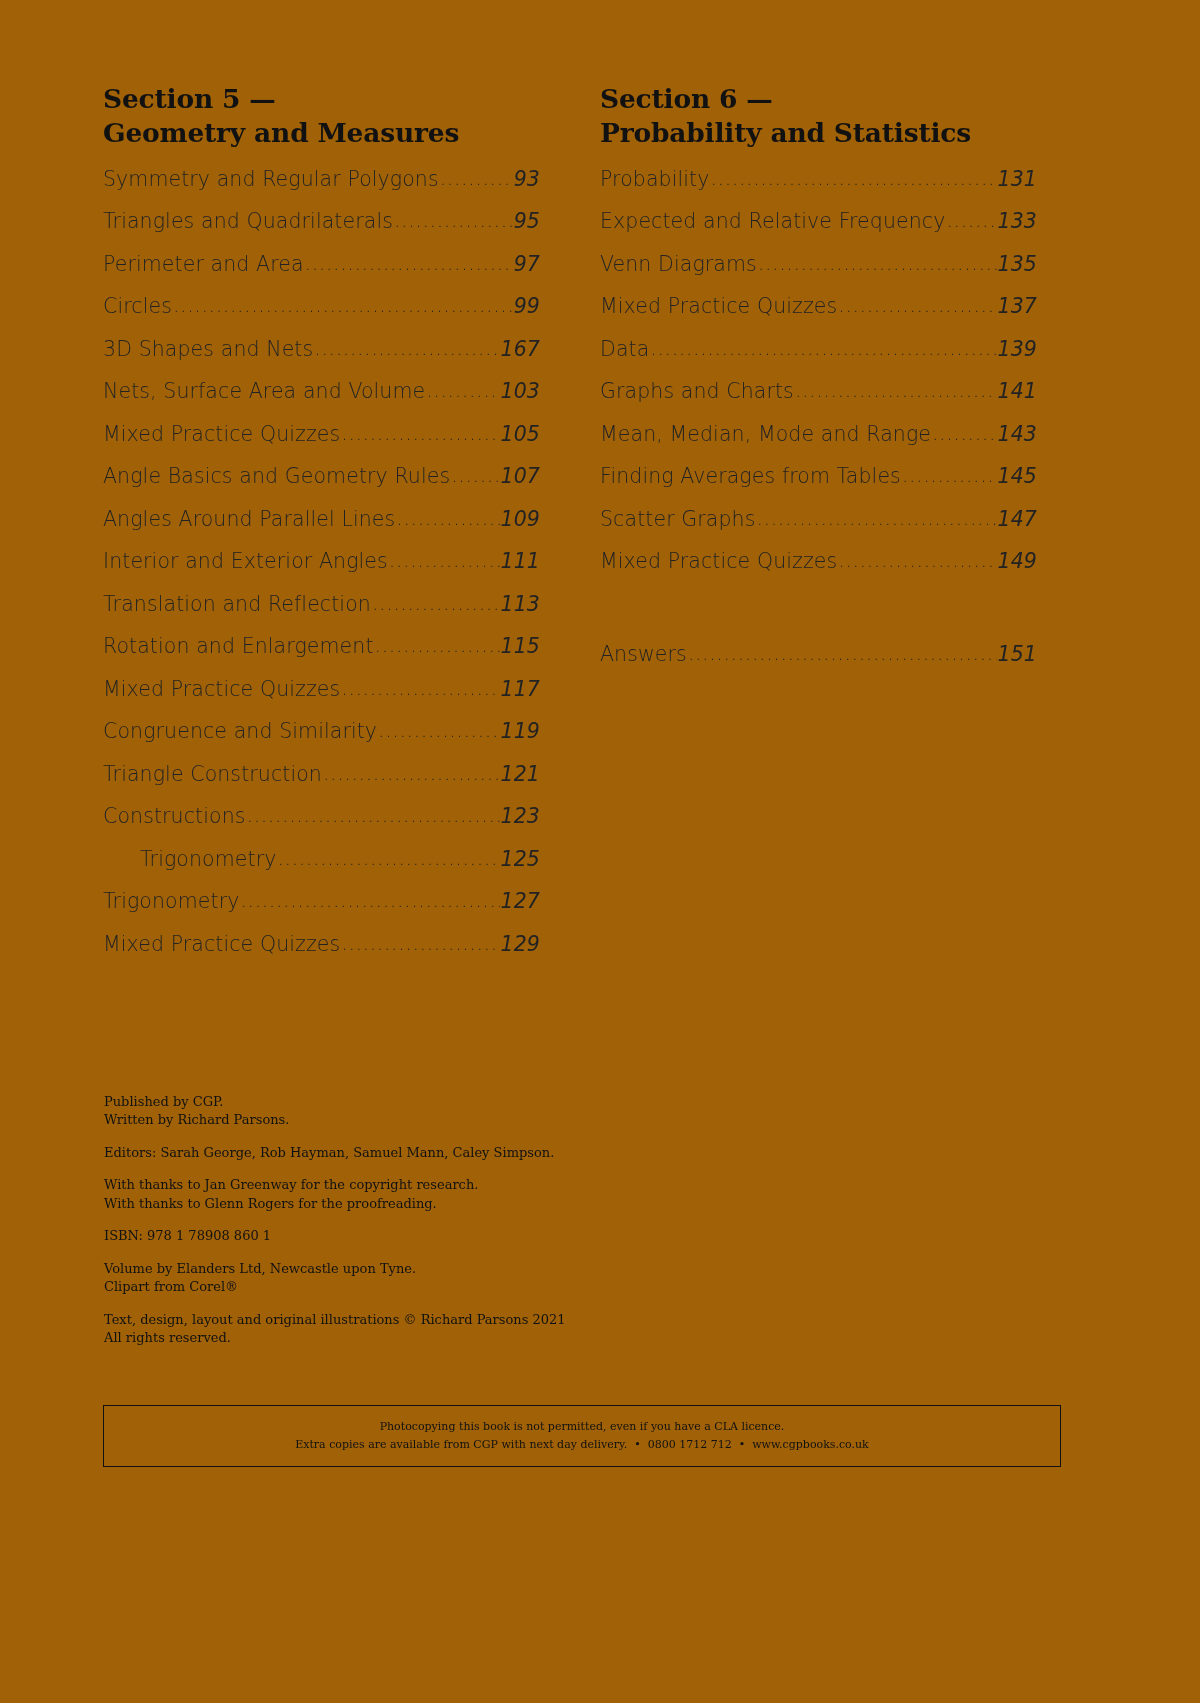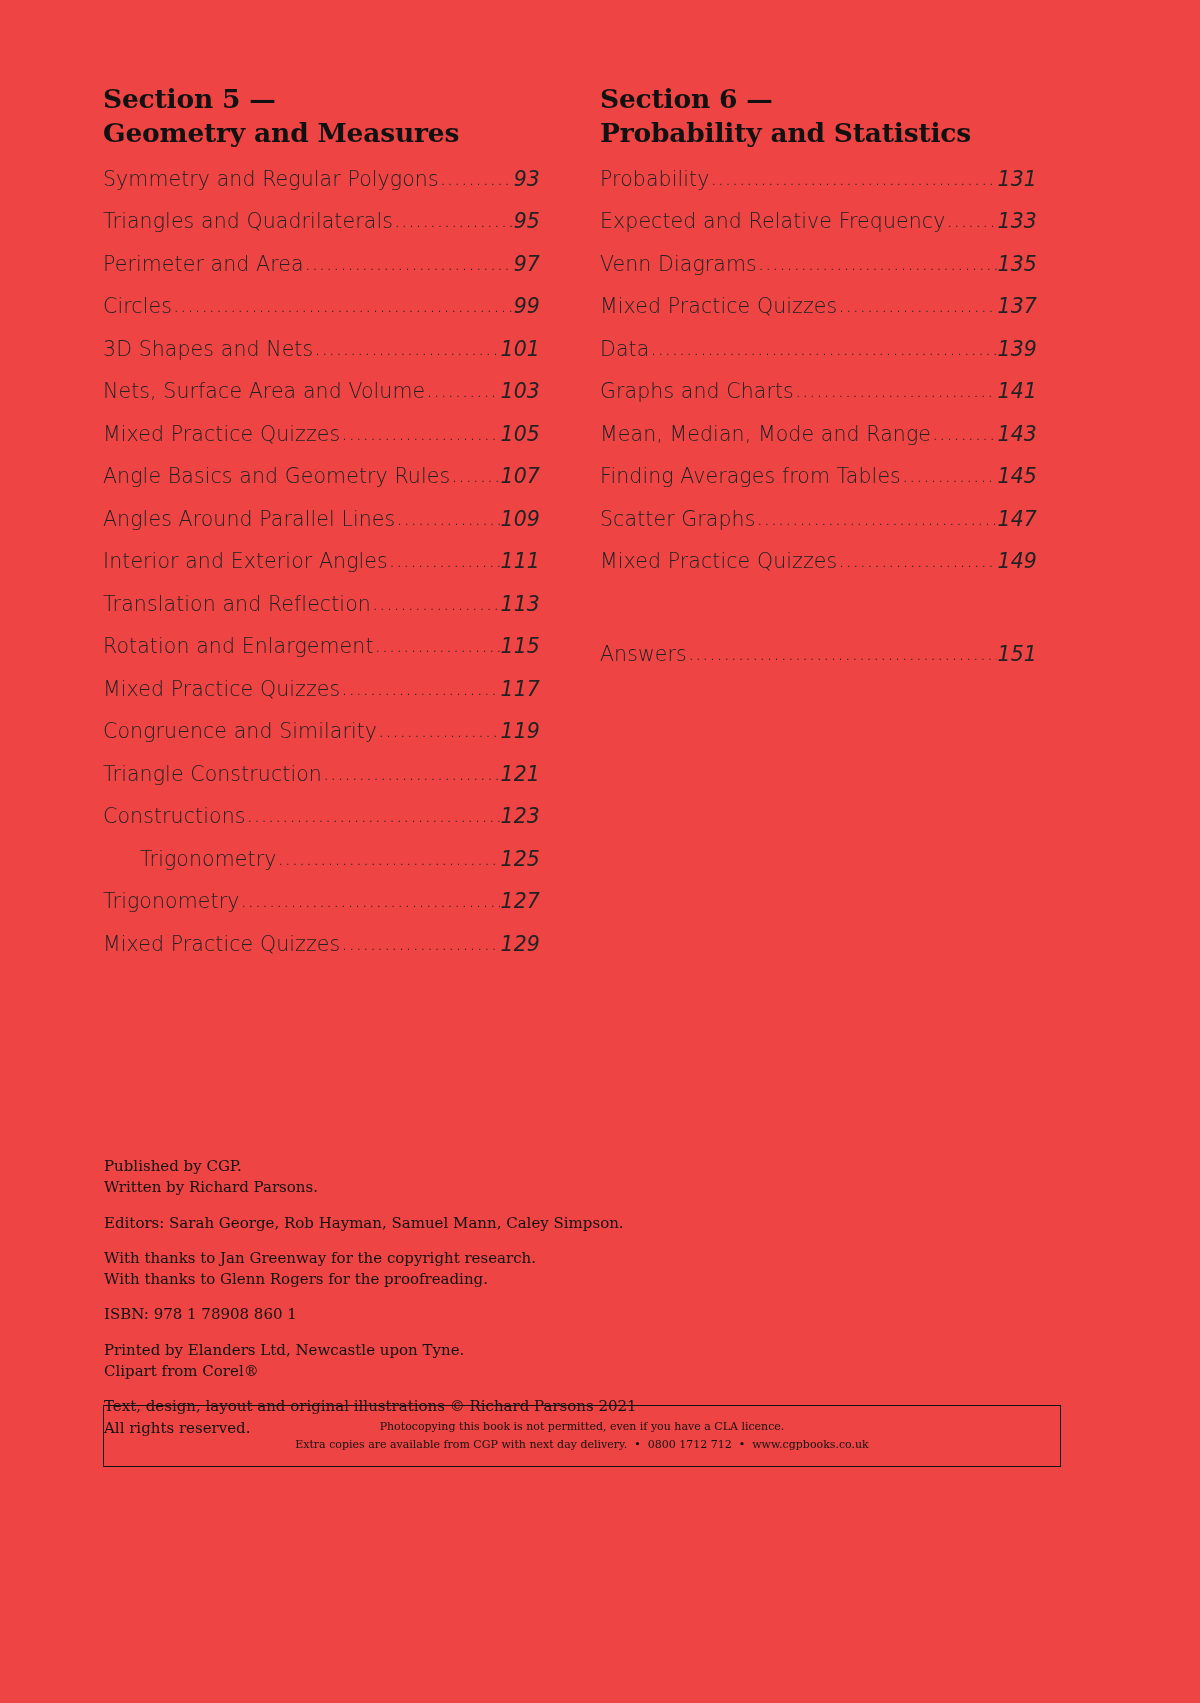--- a/index.html
+++ b/index.html
@@ -14,21 +14,21 @@
     font-family: "DejaVu Sans", sans-serif;
     color: #1a1a1a;
     overflow: hidden;
   }
 
   .page {
     position: absolute;
     left: 0; top: 0;
     width: 1200px;
     height: 1703px;
-    background: #ef4444;
+    background: #a16207;
   }
 
   
   .toc-wrap {
     position: absolute;
     left: 103px;
     top: 82px;
     width: 1000px;
     display: flex;
     gap: 60px;
@@ -105,24 +105,24 @@
   }
 
   .toc-item.spacer-before {
     margin-top: 50px;
   }
 
   
   .credits {
     position: absolute;
     left: 104px;
-    top: 1156px;
+    top: 1093px;
     width: 700px;
     font-family: "DejaVu Serif", serif;
-    font-size: 15px;
+    font-size: 13px;
     line-height: 1.42;
     color: #111;
   }
   .credits p {
     margin: 0 0 14px 0;
   }
   .credits p:last-child { margin-bottom: 4px; }
   .credits .ln { display: block; }
 
   
@@ -176,21 +176,21 @@
             <span class="toc-page">97</span>
           </li>
           <li class="toc-item">
             <span class="toc-title">Circles</span>
             <span class="toc-dots">............................................................................................................................................</span>
             <span class="toc-page">99</span>
           </li>
           <li class="toc-item">
             <span class="toc-title">3D Shapes and Nets</span>
             <span class="toc-dots">............................................................................................................................................</span>
-            <span class="toc-page">101</span>
+            <span class="toc-page">167</span>
           </li>
           <li class="toc-item">
             <span class="toc-title">Nets, Surface Area and Volume</span>
             <span class="toc-dots">............................................................................................................................................</span>
             <span class="toc-page">103</span>
           </li>
           <li class="toc-item">
             <span class="toc-title">Mixed Practice Quizzes</span>
             <span class="toc-dots">............................................................................................................................................</span>
             <span class="toc-page">105</span>
@@ -333,21 +333,21 @@
       <span class="ln">Editors: Sarah George, Rob Hayman, Samuel Mann, Caley Simpson.</span>
     </p>
     <p>
       <span class="ln">With thanks to Jan Greenway for the copyright research.</span>
       <span class="ln">With thanks to Glenn Rogers for the proofreading.</span>
     </p>
     <p>
       <span class="ln">ISBN:  978 1 78908 860 1</span>
     </p>
     <p>
-      <span class="ln">Printed by Elanders Ltd, Newcastle upon Tyne.</span>
+      <span class="ln">Volume by Elanders Ltd, Newcastle upon Tyne.</span>
       <span class="ln">Clipart from Corel®</span>
     </p>
     <p>
       <span class="ln">Text, design, layout and original illustrations  © Richard Parsons 2021</span>
       <span class="ln">All rights reserved.</span>
     </p>
   </div>
 
   <div class="footer-box">
     <div class="footer-line">Photocopying this book is not permitted, even if you have a CLA licence.</div>

